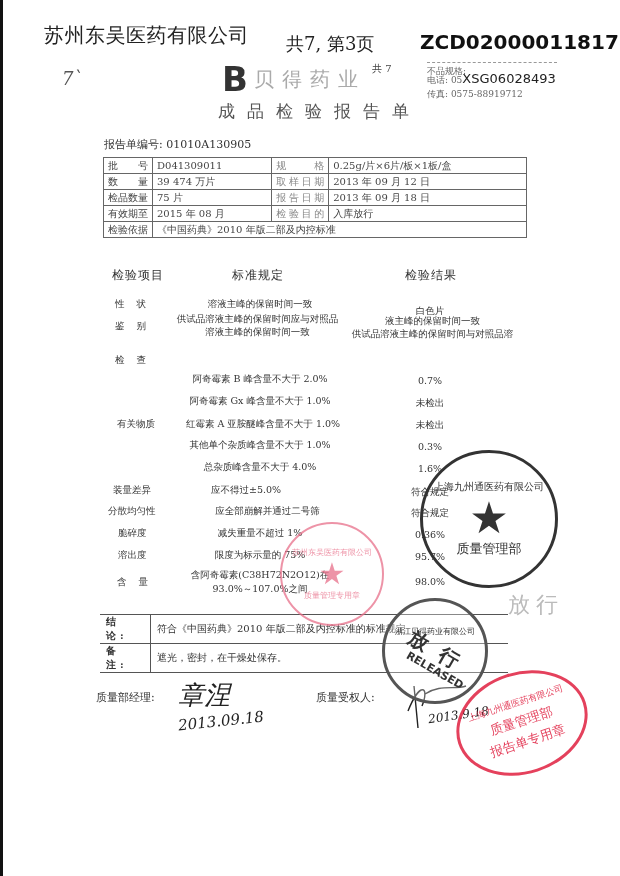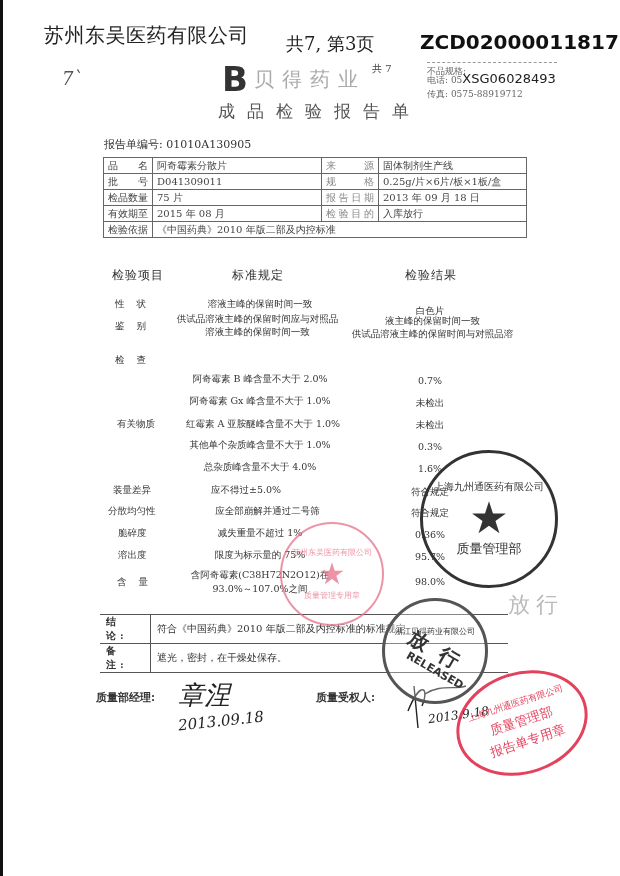--- a/index.html
+++ b/index.html
@@ -23,21 +23,21 @@
   table.info td{border:1px solid #666;height:15px;padding:0 4px;white-space:nowrap;}
   table.info td.lbl{width:40px;text-align:justify;text-align-last:justify;}
   table.info td.lbl2{width:48px;color:#888;text-align:justify;text-align-last:justify;}
   .col-h{top:267px;font-size:12px;color:#333;letter-spacing:1px;}
   .item{font-size:9.5px;color:#333;}
   .std{font-size:9.5px;color:#333;text-align:center;}
   .res{font-size:9.5px;color:#333;text-align:center;}
   table.concl{position:absolute;left:100px;top:614px;width:408px;border-collapse:collapse;font-size:10px;color:#333;}
   table.concl td{border-top:1px solid #555;border-bottom:1px solid #555;height:18px;padding:0 6px;}
   table.concl td.k{width:38px;border-right:1px solid #555;font-weight:bold;letter-spacing:4px;}
-  .sig-lbl{font-size:11px;color:#333;font-weight:bold;}
+  .sig-lbl{font-size:11px;color:#333;}
   .hand{font-family:"DejaVu Serif",serif;font-style:italic;color:#222;}
   .stamp{position:absolute;border-radius:50%;display:flex;align-items:center;justify-content:center;flex-direction:column;}
   .stamp .star{font-size:44px;line-height:44px;}
 </style>
 </head>
 <body>
 
 <div class="leftbar"></div>
 
 <div class="abs hdr-company">苏州东吴医药有限公司</div>
@@ -60,31 +60,31 @@
 
 <div class="abs title">成品检验报告单</div>
 
 <div class="abs report-no">
   <span>报告单编号:</span>
   <span>01010A130905</span>
 </div>
 
 <table class="info">
   <tbody>
-      <tr>
-    <td class="lbl">品名</td>
-    <td style="width:160px">阿奇霉素分散片</td>
-    <td class="lbl2">来源</td>
-    <td>固体制剂生产线</td>
-  </tr>
   <tr>
     <td class="lbl">批号</td>
     <td>D041309011</td>
     <td class="lbl2">规格</td>
     <td>0.25g/片×6片/板×1板/盒</td>
+  </tr>
+  <tr>
+    <td class="lbl">数量</td>
+    <td>39 474 万片</td>
+    <td class="lbl2">取样日期</td>
+    <td>2013 年 09 月 12 日</td>
   </tr>
   <tr>
     <td class="lbl">检品数量</td>
     <td>75 片</td>
     <td class="lbl2">报告日期</td>
     <td>2013 年 09 月 18 日</td>
   </tr>
   <tr>
     <td class="lbl">有效期至</td>
     <td>2015 年 08 月</td>

